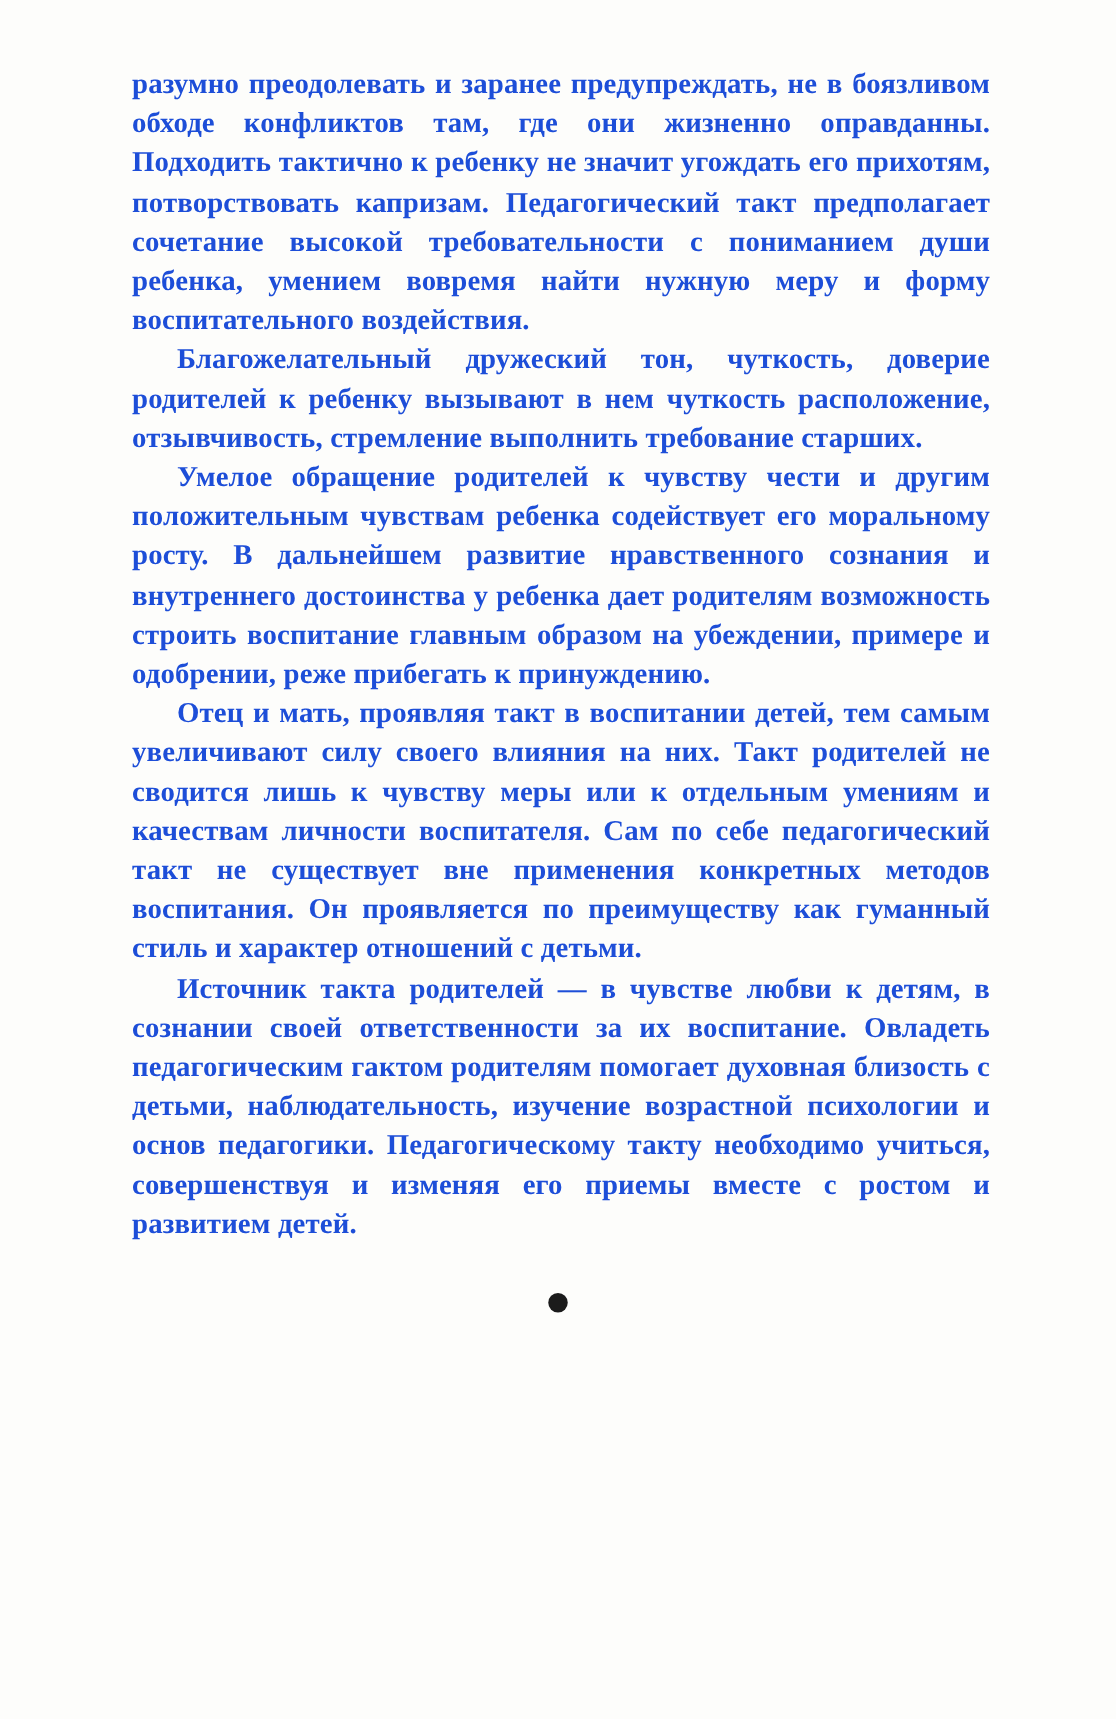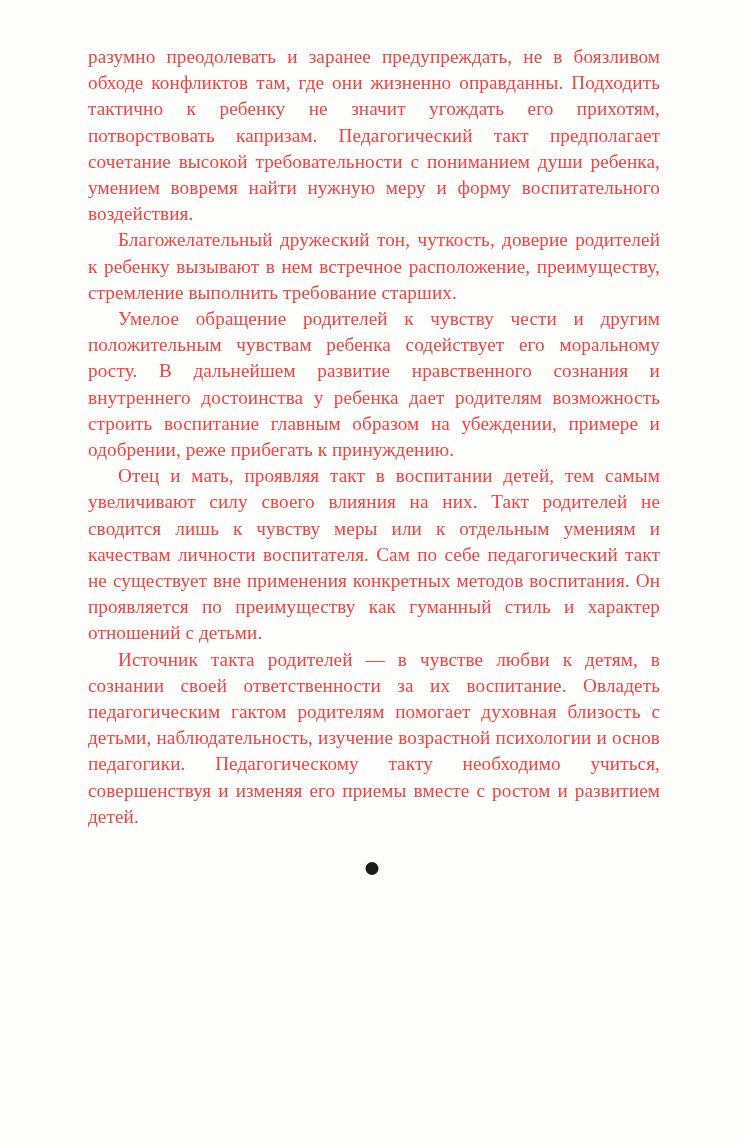--- a/index.html
+++ b/index.html
@@ -25,25 +25,25 @@
   .text-column {
     position: absolute;
     left: 88px;
     top: 44px;
     width: 572px;
   }
   .para {
     margin: 0 0 0 0;
     font-size: 19.2px;
     line-height: 26.2px;
-    color: #ef4444;
+    color: #1d4ed8;
     text-align: justify;
     text-justify: inter-word;
     letter-spacing: 0.1px;
-    font-weight: 400;
+    font-weight: 700;
     text-indent: 0;
   }
   .para.indented {
     text-indent: 30px;
   }
   .para + .para {
     margin-top: 0px;
   }
   .ornament {
     position: absolute;
@@ -55,19 +55,19 @@
     background: #1b1b1b;
     border-radius: 50%;
   }
 </style>
 </head>
 <body>
 
 <div class="page">
   <div class="text-column">
     <p class="para">разумно преодолевать и заранее предупреждать, не в боязливом обходе конфликтов там, где они жизненно оправданны. Подходить тактично к ребенку не значит угождать его прихотям, потворствовать капризам. Педагогический такт предполагает сочетание высокой требовательности с пониманием души ребенка, умением вовремя найти нужную меру и форму воспитательного воздействия.</p>
-    <p class="para indented">Благожелательный дружеский тон, чуткость, доверие родителей к ребенку вызывают в нем встречное расположение, преимуществу, стремление выполнить требование старших.</p>
+    <p class="para indented">Благожелательный дружеский тон, чуткость, доверие родителей к ребенку вызывают в нем чуткость расположение, отзывчивость, стремление выполнить требование старших.</p>
     <p class="para indented">Умелое обращение родителей к чувству чести и другим положительным чувствам ребенка содействует его моральному росту. В дальнейшем развитие нравственного сознания и внутреннего достоинства у ребенка дает родителям возможность строить воспитание главным образом на убеждении, примере и одобрении, реже прибегать к принуждению.</p>
     <p class="para indented">Отец и мать, проявляя такт в воспитании детей, тем самым увеличивают силу своего влияния на них. Такт родителей не сводится лишь к чувству меры или к отдельным умениям и качествам личности воспитателя. Сам по себе педагогический такт не существует вне применения конкретных методов воспитания. Он проявляется по преимуществу как гуманный стиль и характер отношений с детьми.</p>
     <p class="para indented">Источник такта родителей — в чувстве любви к детям, в сознании своей ответственности за их воспитание. Овладеть педагогическим гактом родителям помогает духовная близость с детьми, наблюдательность, изучение возрастной психологии и основ педагогики. Педагогическому такту необходимо учиться, совершенствуя и изменяя его приемы вместе с ростом и развитием детей.</p>
   </div>
   <div class="ornament"></div>
 </div>
 
 </body></html>

